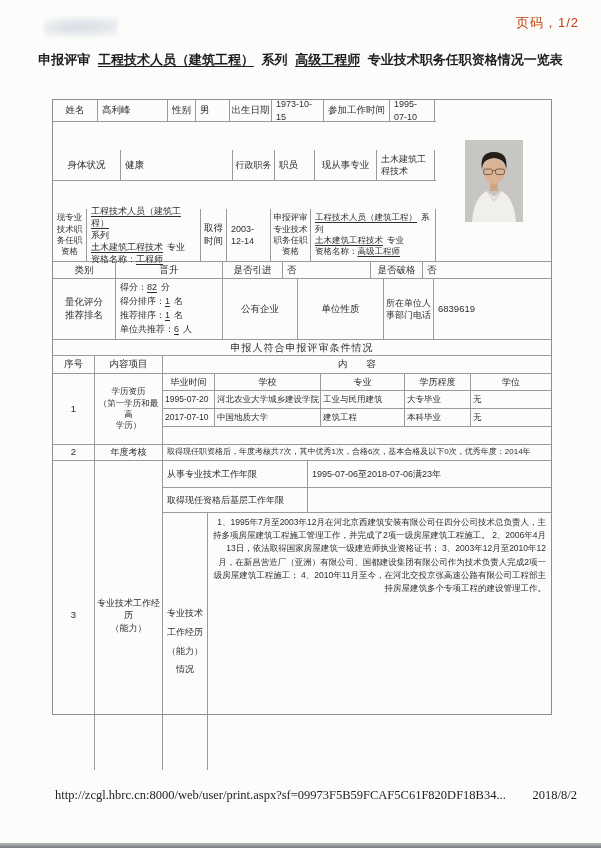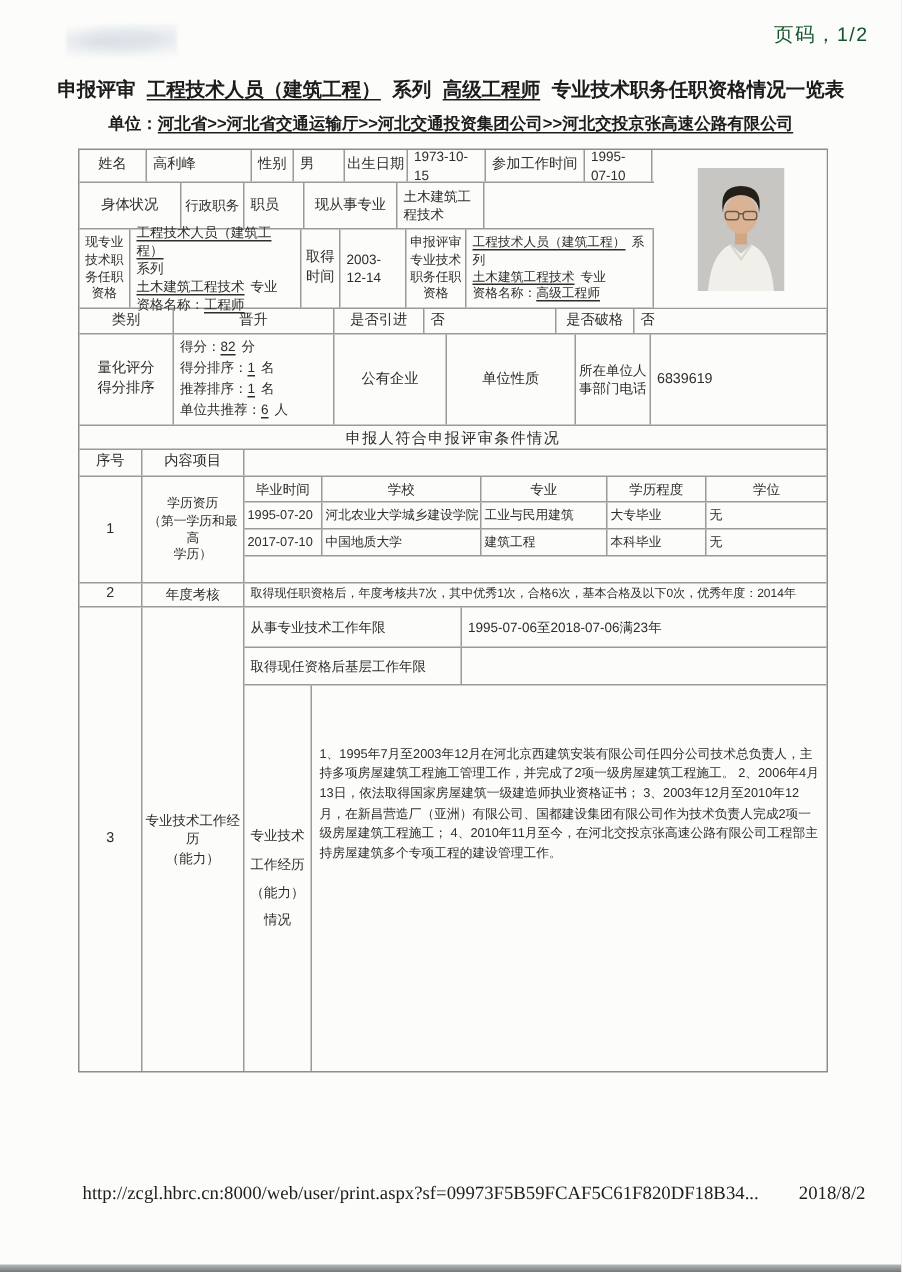--- a/index.html
+++ b/index.html
@@ -11,49 +11,49 @@
     color:#2d2d2d;
   }
   
   .artifact{position:absolute;left:44px;top:16px;width:74px;height:24px;
     background:radial-gradient(ellipse at 30% 50%, rgba(150,170,190,.28), rgba(150,170,190,0) 70%),
                radial-gradient(ellipse at 75% 40%, rgba(140,160,185,.22), rgba(140,160,185,0) 70%);
     filter:blur(1px);}
   .scan-edge{position:absolute;left:0;right:0;bottom:0;height:5px;
     background:linear-gradient(#b7babc,#74787c);}
 
-  .pageno{position:absolute;top:14px;right:22px;font-size:13px;letter-spacing:1px;color:#14532d;margin-left:29px;}
+  .pageno{position:absolute;top:14px;right:22px;font-size:13px;letter-spacing:1px;color:#c2410c;margin-left:29px;}
   .title{position:absolute;top:51px;left:0;width:100%;text-align:center;
     font-size:13px;font-weight:bold;color:#1c1c1c;}
   .unitline{position:absolute;top:75px;left:0;width:100%;text-align:center;
     font-size:11px;font-weight:bold;color:#1c1c1c;}
   .u{text-decoration:underline;text-underline-offset:2px;}
   .gap{margin-left:4px;}
 
   
   .doc-table{position:absolute;left:52px;top:99px;width:500px;height:616px;
     border:1px solid #8d8d8d;box-sizing:border-box;font-size:9.5px;}
   .doc-table *{box-sizing:border-box;}
   .trow{display:flex;width:100%;}
   .bb{border-bottom:1px solid #9a9a9a;}
   .c{display:flex;align-items:center;min-width:0;}
   .br{border-right:1px solid #9a9a9a;}
   .lbl{justify-content:center;text-align:center;line-height:1.35;padding:1px 1px;}
   .val{justify-content:flex-start;text-align:left;padding:1px 4px;line-height:1.35;}
   .topblk{display:flex;width:100%;}
-  .topleft{width:383px;display:flex;flex-direction:column;}
+  .topleft{width:383px;display:flex;flex-direction:column;gap:28px;}
   .photo-cell{width:116px;display:flex;align-items:center;justify-content:center;background:#fcfcfa;}
   .photo-frame{width:58px;height:82px;}
   .multiline{flex-direction:column;justify-content:center;align-items:flex-start;}
   .multiline.center{align-items:center;}
   .fs9{font-size:9px;}
   .fs85{font-size:8.5px;}
   .fs8{font-size:8px;}
   .stack{display:flex;flex-direction:column;flex:1;min-width:0;}
-  .para{align-items:flex-start;padding:3px 5px;line-height:1.55;font-size:8.5px;text-align:left;margin-top:36px;}
+  .para{align-items:flex-start;padding:3px 5px;line-height:1.55;font-size:8.5px;text-align:right;}
   .secttl{justify-content:center;width:100%;font-size:10px;letter-spacing:1px;}
 
   .footer{position:absolute;left:55px;right:24px;top:788px;display:flex;
     justify-content:space-between;font-family:"Liberation Serif","DejaVu Serif",serif;
     font-size:12.5px;color:#1d1d1d;}
 </style>
 </head>
 <body>
 
 <div class="page">
@@ -63,42 +63,40 @@
   <div class="pageno">页码，1/2</div>
 
   <div class="title">
     <span>申报评审</span>
     <span class="u gap">工程技术人员（建筑工程）</span>
     <span class="gap">系列</span>
     <span class="u gap">高级工程师</span>
     <span class="gap">专业技术职务任职资格情况一览表</span>
   </div>
 
-  <div class="unitline">
-    <span>单位：</span><span class="u">河北省&gt;&gt;河北省交通运输厅&gt;&gt;河北交通投资集团公司&gt;&gt;河北交投京张高速公路有限公司</span>
-  </div>
 
   <div class="doc-table">
 
     <div class="topblk bb">
       <div class="topleft">
 
         <div class="trow bb" style="height:22px">
           <div class="c lbl br" style="width:45px">姓名</div>
           <div class="c val br" style="width:70px">高利峰</div>
           <div class="c lbl br" style="width:28px">性别</div>
           <div class="c val br" style="width:34px">男</div>
           <div class="c lbl br" style="width:42px">出生日期</div>
           <div class="c val br fs9" style="width:52px">1973-10-15</div>
           <div class="c lbl br" style="width:66px">参加工作时间</div>
           <div class="c val br fs9" style="width:45px">1995-07-10</div>
         </div>
 
         <div class="trow bb" style="height:31px">
           <div class="c lbl br" style="width:68px">身体状况</div>
+          <div class="c val br" style="width:112px">健康</div>
           <div class="c lbl br fs9" style="width:42px">行政职务</div>
           <div class="c val br" style="width:40px">职员</div>
           <div class="c lbl br" style="width:62px">现从事专业</div>
           <div class="c val br fs9" style="width:58px">土木建筑工程技术</div>
         </div>
 
         <div class="trow" style="height:52px">
           <div class="c lbl br fs85" style="width:34px">现专业技术职务任职资格</div>
           <div class="c val br multiline fs9" style="width:114px">
             <div><span class="u">工程技术人员（建筑工程）</span></div>
@@ -137,41 +135,42 @@
       <div class="c lbl br" style="width:107px">晋升</div>
       <div class="c lbl br" style="width:60px">是否引进</div>
       <div class="c val br" style="width:88px">否</div>
       <div class="c lbl br" style="width:52px">是否破格</div>
       <div class="c val" style="width:128px">否</div>
     </div>
 
     <div class="trow bb" style="height:61px">
       <div class="c lbl br multiline center" style="width:63px">
         <div>量化评分</div>
-        <div>得分排序</div>
+        <div>推荐排名</div>
       </div>
       <div class="c val br multiline fs9" style="width:107px;line-height:1.55">
         <div><span>得分：</span><span class="u">82</span><span class="gap">分</span></div>
         <div><span>得分排序：</span><span class="u">1</span><span class="gap">名</span></div>
         <div><span>推荐排序：</span><span class="u">1</span><span class="gap">名</span></div>
         <div><span>单位共推荐：</span><span class="u">6</span><span class="gap">人</span></div>
       </div>
       <div class="c lbl br" style="width:75px">公有企业</div>
       <div class="c lbl br" style="width:86px">单位性质</div>
       <div class="c lbl br fs9" style="width:50px">所在单位人事部门电话</div>
       <div class="c val" style="width:117px">6839619</div>
     </div>
 
     <div class="trow bb" style="height:16px">
       <div class="c secttl">申报人符合申报评审条件情况</div>
     </div>
 
     <div class="trow bb" style="height:18px">
       <div class="c lbl br" style="width:42px">序号</div>
       <div class="c lbl br" style="width:68px">内容项目</div>
+      <div class="c lbl" style="width:388px">内　　容</div>
     </div>
 
     <div class="trow bb" style="height:71px">
       <div class="c lbl br" style="width:42px">1</div>
       <div class="c lbl br multiline center fs85" style="width:68px">
         <div>学历资历</div>
         <div>（第一学历和最高</div>
         <div>学历）</div>
       </div>
       <div class="stack" style="width:388px">

